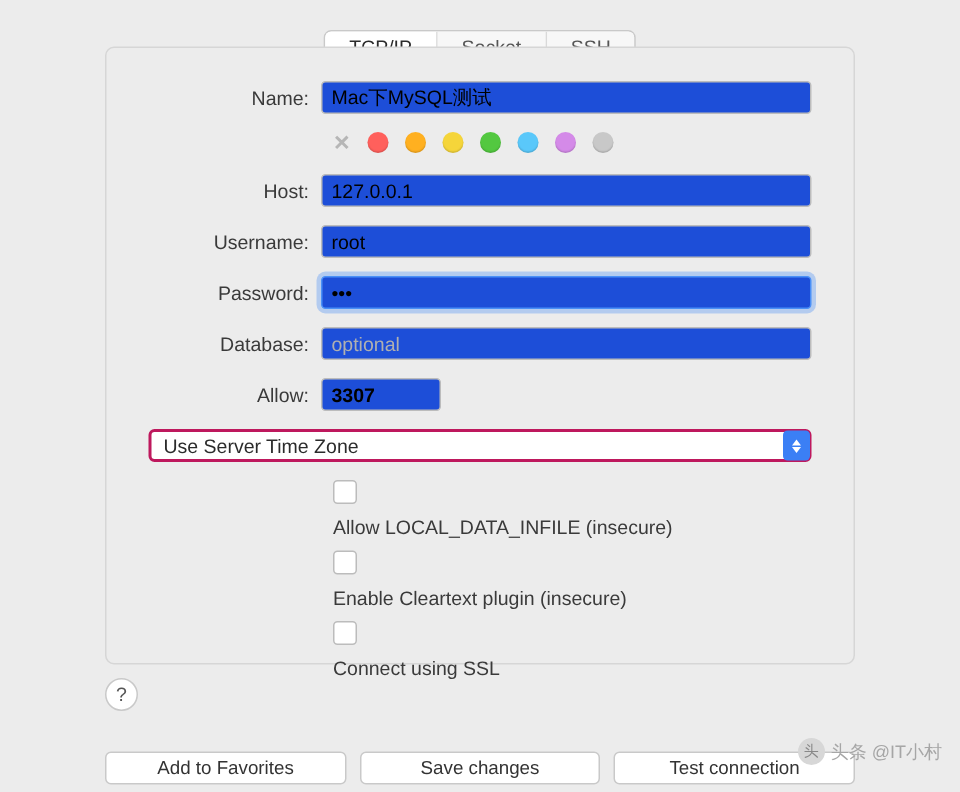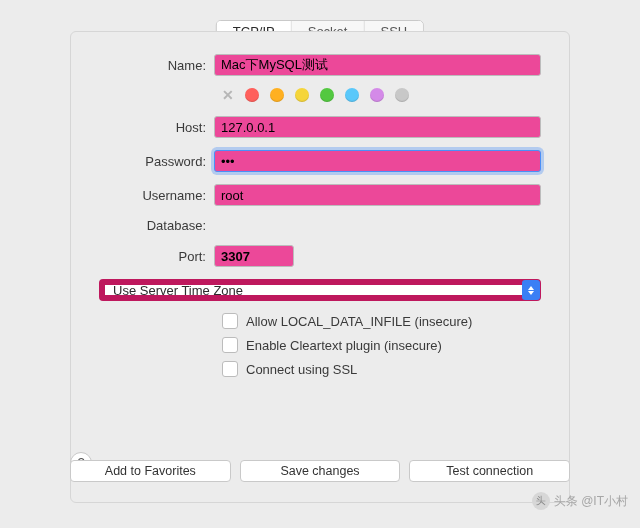--- a/index.html
+++ b/index.html
@@ -31,74 +31,74 @@
   .seg-item:not(:last-child) { border-right: 1px solid #d9d9d9; }
   .seg-item:not(.active) { color: #555; background: #f7f7f7; }
 
   .panel {
     position: absolute;
     top: 31px; left: 70px; right: 70px;
     border: 1px solid #d6d6d6;
     border-radius: 6px;
     background: #ececec;
     padding: 22px 28px 18px;
-    height: 472px;
+    height: 412px;
   }
 
   .row {
     display: flex; align-items: center;
     margin-bottom: 12px;
   }
   .row label.fld-label {
     width: 115px; text-align: right;
     padding-right: 8px;
     color: #3a3a3a;
   }
   .row input[type=text], .row input[type=password] {
     flex: 1;
     height: 22px;
     border: 1px solid #bcbcbc;
     border-radius: 3px;
     padding: 2px 6px;
     font-size: 13px;
-    background: #ec4899;
+    background: #1d4ed8;
     outline: none;
   }
   .row input::placeholder { color: #b0b0b0; }
   .row input.focused {
     border: 1px solid #4a90f7;
     box-shadow: 0 0 0 3px rgba(74,144,247,0.35);
   }
   .row.port input { width: 80px; flex: none; font-weight: bold; }
 
   .color-row { margin: 6px 0 14px 0; padding-left: 123px; display:flex; gap:11px; align-items:center;}
   .color-x { color:#b6b6b6; font-weight:bold; font-size:14px; line-height:14px; }
   .dot { width:14px; height:14px; border-radius:50%; display:inline-block;
          box-shadow: inset 0 -1px 1px rgba(0,0,0,0.15); }
 
   .select-wrap {
     flex:1; position:relative;
   }
   .select {
-    width:100%; height:22px; border:6px solid #be185d; border-radius:4px;
+    width:100%; height:22px; border:2px solid #be185d; border-radius:4px;
     background:#fff; padding:2px 24px 2px 8px; font-size:13px;
     display:flex; align-items:center;
   }
   .select-btn {
     position:absolute; right:1px; top:1px; width:18px; height:20px;
     background:#3b7ff5; border-radius:3px;
     display:flex; flex-direction:column; align-items:center; justify-content:center; gap:1px;
   }
   .select-btn::before, .select-btn::after {
     content:""; width:0; height:0; border-left:3px solid transparent; border-right:3px solid transparent;
   }
   .select-btn::before { border-bottom:4px solid #fff; }
   .select-btn::after  { border-top:4px solid #fff; }
 
-  .check-row { display:flex; align-items:center; margin:8px 0 8px 123px; gap:8px; }
+  .check-row { display:flex; margin:8px 0 8px 123px; gap:8px;flex-direction:column; }
   .checkbox {
     width:16px; height:16px; border:1px solid #bcbcbc; border-radius:3px; background:#fff;
   }
   .check-label { color:#3a3a3a; }
 
   .bottom-bar {
     position:absolute; left:70px; right:70px; top:452px;
     display:flex; align-items:center;
   }
   .help-btn {
@@ -106,21 +106,21 @@
     background:#fff; text-align:center; line-height:19px; font-size:13px; color:#555;
   }
   .connect-btn {
     margin-left:auto; width:160px; height:22px;
     background: linear-gradient(#5aa0ff,#3b82f6);
     border:none; border-radius:4px; color:#fff; font-size:13px;
     box-shadow: 0 1px 0 rgba(0,0,0,0.1);
   }
 
   .action-bar {
-    position:absolute; left:70px; right:70px; top:460px;
+    position:absolute; left:70px; right:70px; top:501px;
     display:flex; gap:9px;
   }
   .action-btn {
     flex:1; height:22px; border:1px solid #c9c9c9; border-radius:4px;
     background:#fff; font-size:12.5px; color:#333;
   }
 
   .watermark {
     position:absolute; right:12px; bottom:18px;
     color:#a6a6a6; font-size:12px;
@@ -157,35 +157,36 @@
     <span class="dot" style="background:#d48ae8"></span>
     <span class="dot" style="background:#c8c8c8"></span>
   </div>
 
   <div class="row">
     <label class="fld-label">Host:</label>
     <input type="text" value="127.0.0.1" style="">
   </div>
 
   <div class="row">
+    <label class="fld-label">Username:</label>
+    <input type="text" value="root" style="">
+  </div>
+
+  <div class="row">
     <label class="fld-label">Password:</label>
     <input type="text" class="focused" value="•••" style="">
   </div>
 
   <div class="row">
-    <label class="fld-label">Username:</label>
-    <input type="text" value="root" style="">
-  </div>
-
-  <div class="row">
     <label class="fld-label">Database:</label>
+    <input type="text" placeholder="optional" style="">
   </div>
 
   <div class="row port">
-    <label class="fld-label">Port:</label>
+    <label class="fld-label">Allow:</label>
     <input type="text" value="3307" style="">
   </div>
 
   <div class="row">
     <div class="select-wrap">
       <div class="select">
         <span>Use Server Time Zone</span>
       </div>
       <div class="select-btn"></div>
     </div>

